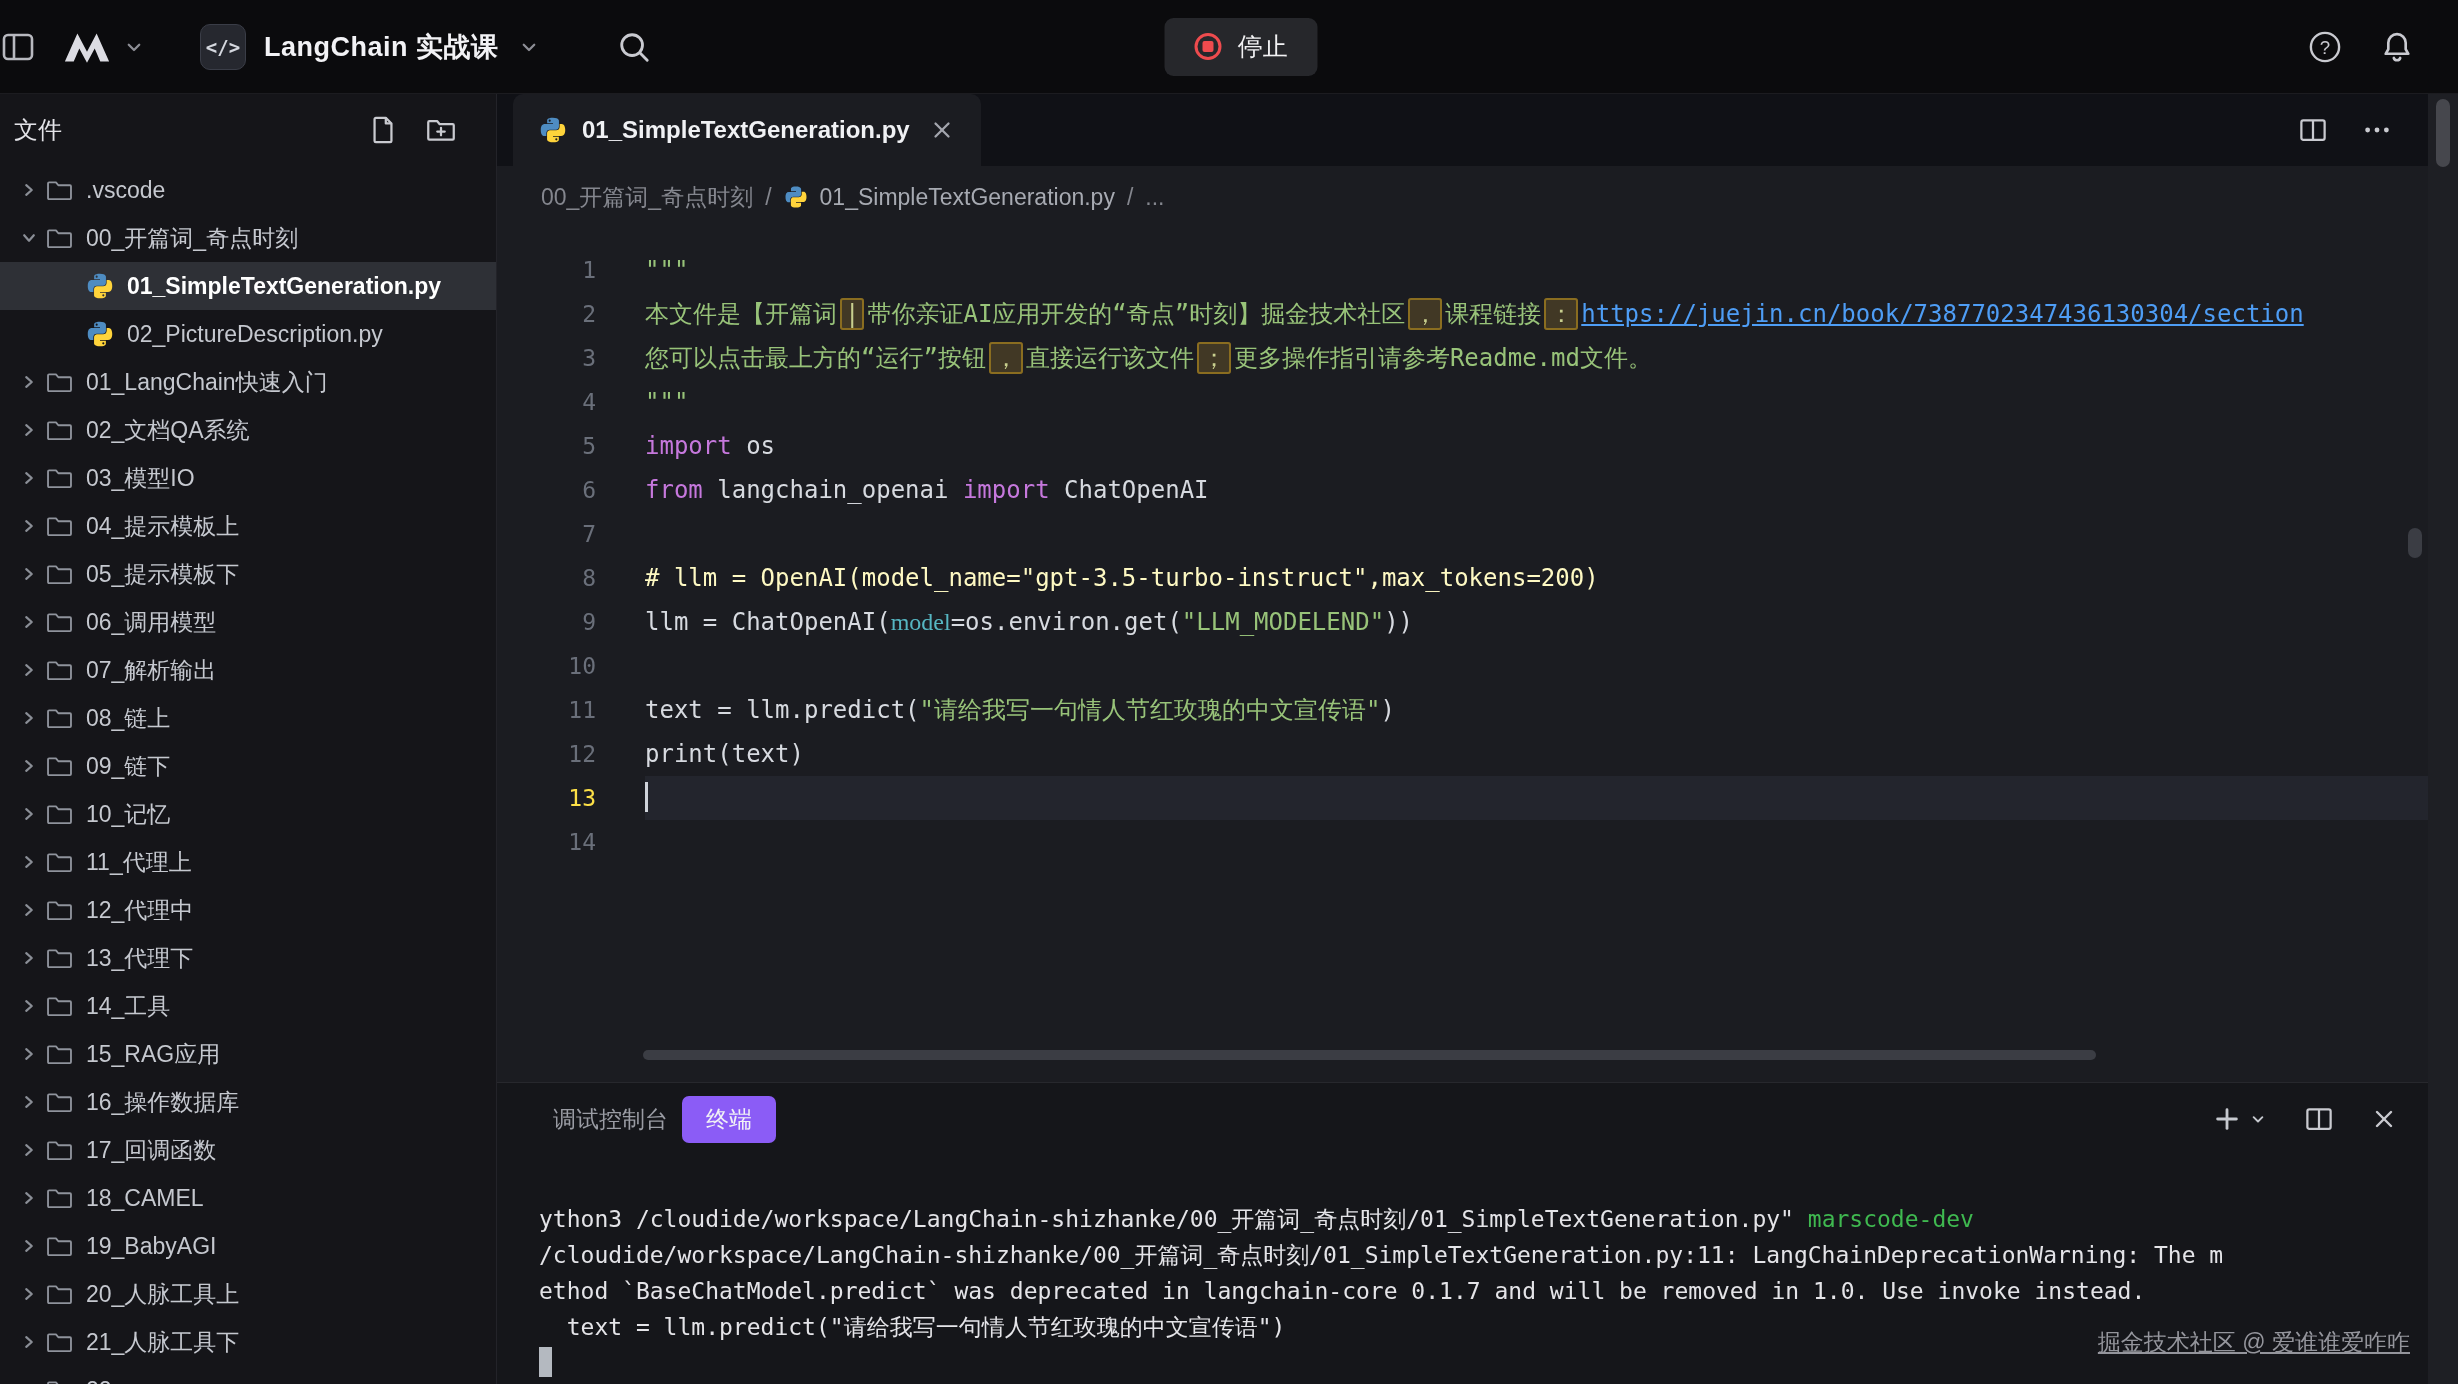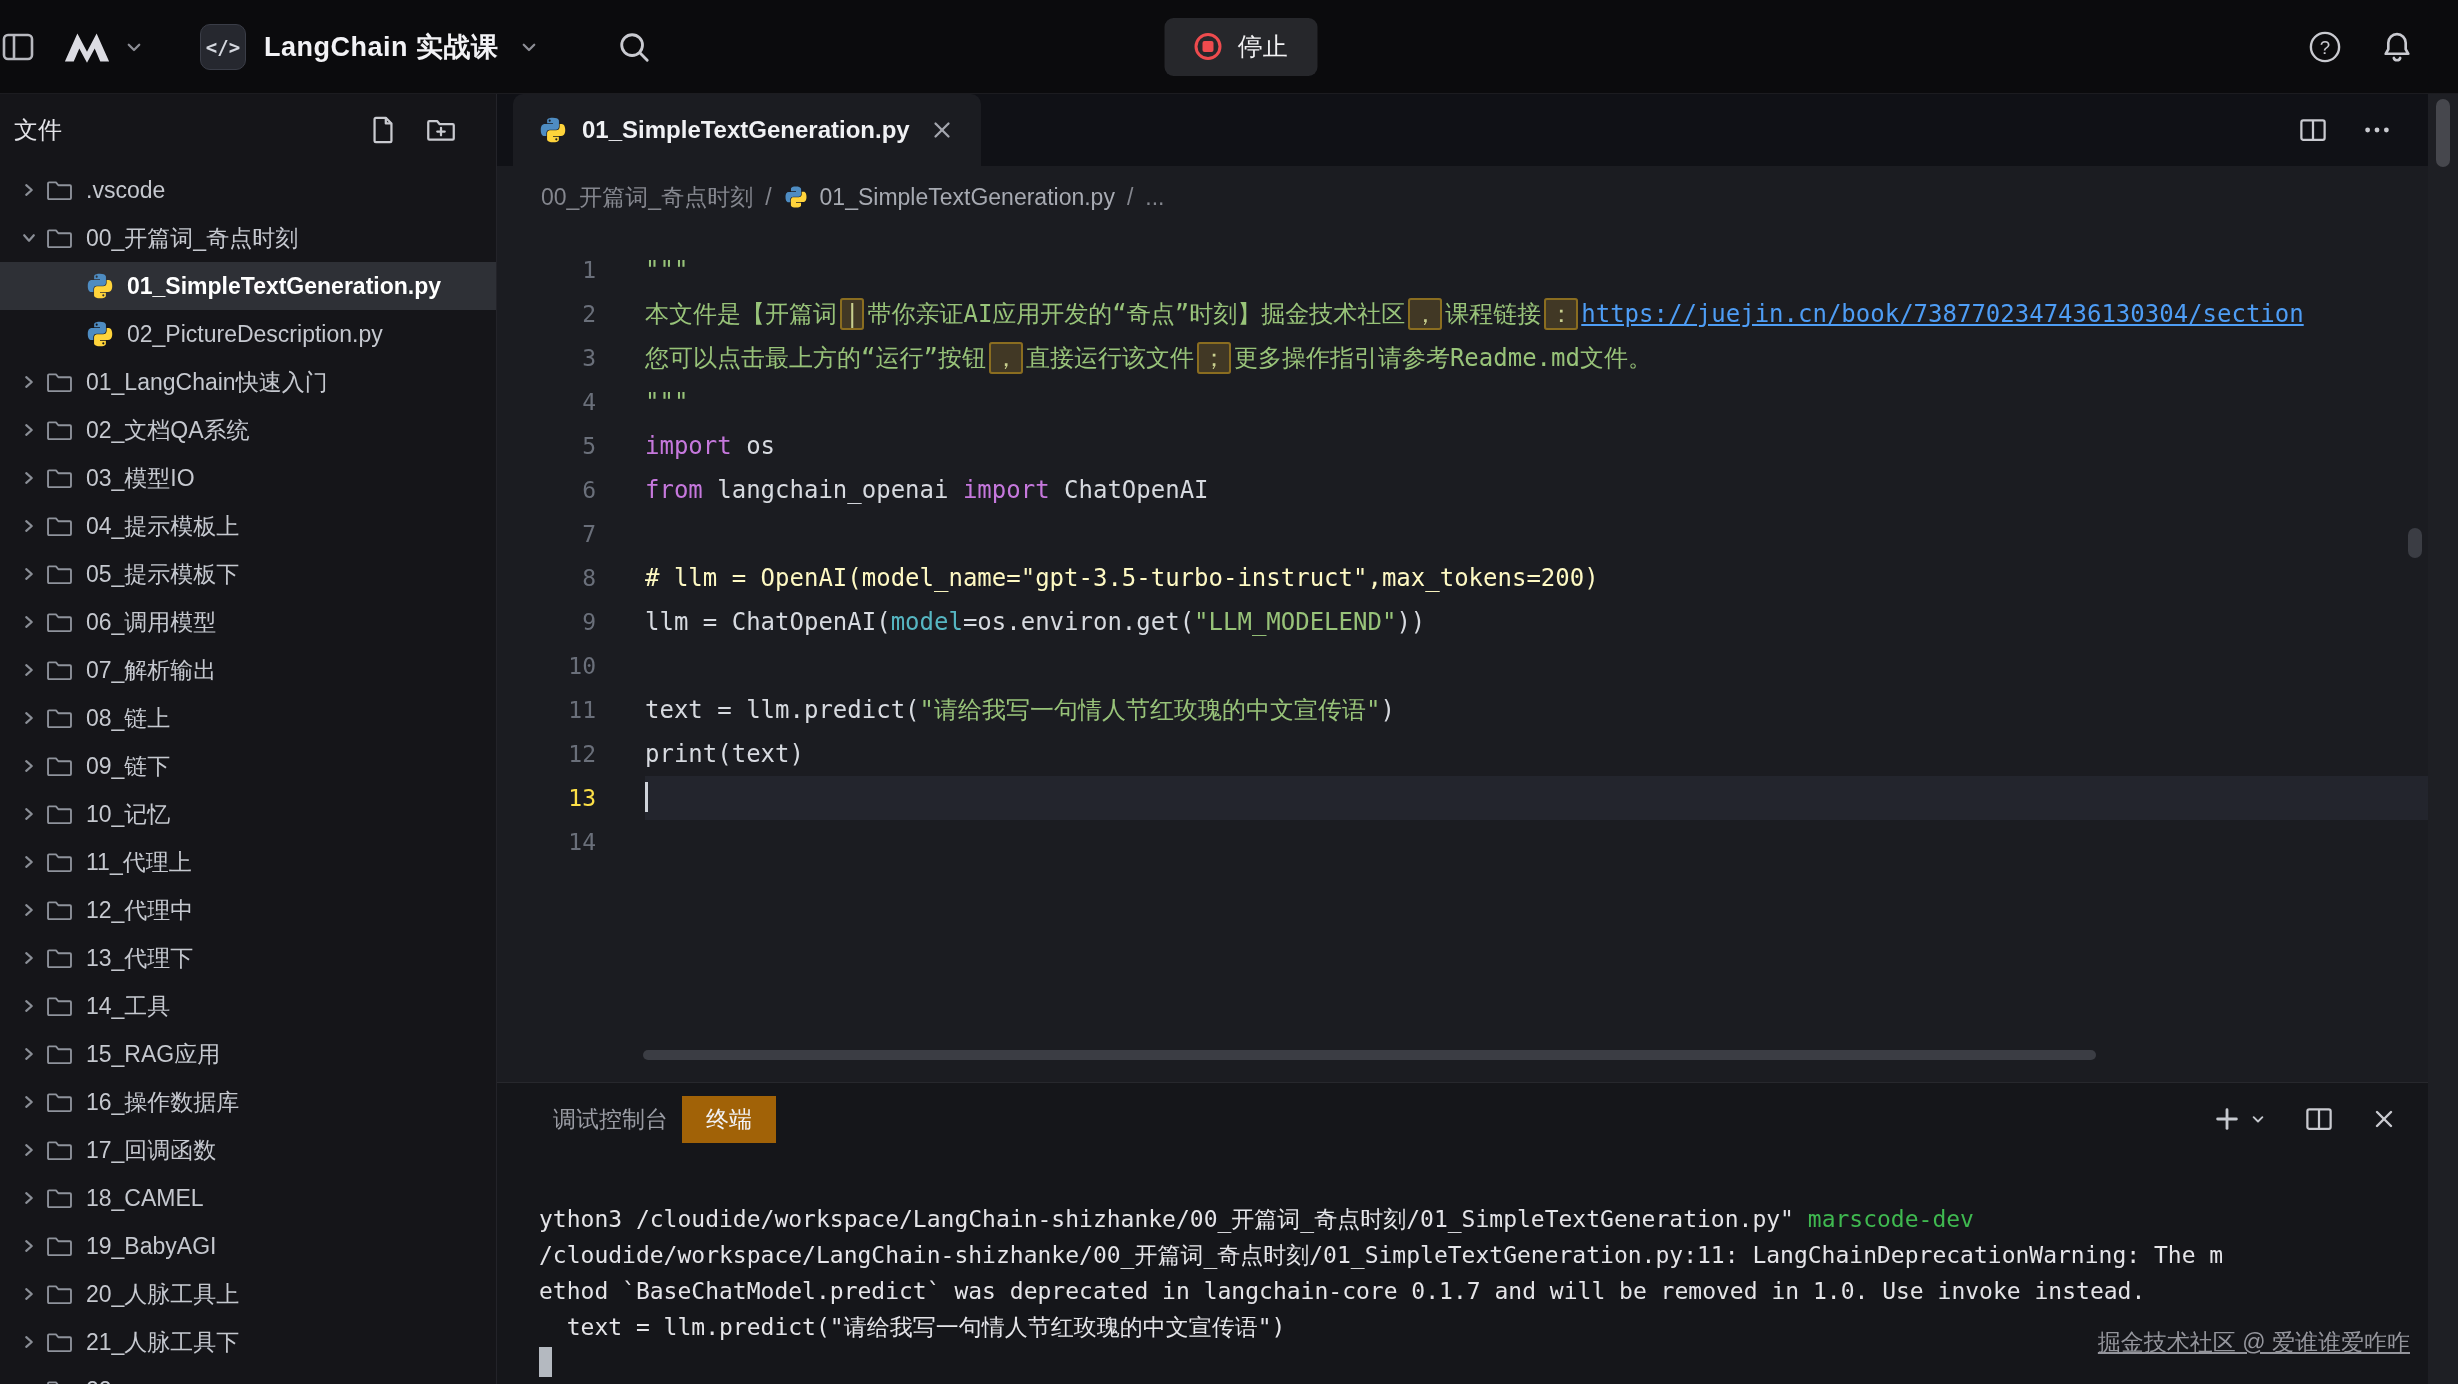--- a/index.html
+++ b/index.html
@@ -71,37 +71,37 @@
   .gutter .ln{height:44px;line-height:44px;}
   .gutter .ln.active{color:#fde047;}
   .code{flex:1;min-width:0;padding-top:20px;padding-left:49px;overflow:hidden;
         font-family:"DejaVu Sans Mono",monospace;font-size:24px;color:#d7dae0;}
   .code-line{height:44px;line-height:44px;white-space:pre;}
   .code-line.active{background:#23252d;}
   .tok-str{color:#98c379;}
   .tok-kw{color:#c678dd;}
   .tok-com{color:#fef9c3;}
   .tok-def{color:#d7dae0;}
-  .tok-param{color:#56b6c2;}
+  .tok-param{color:#56b6c2;font-family:Liberation Serif, serif;}
   .tok-link{color:#4e9df5;text-decoration:underline;cursor:pointer;}
   .tok-box{color:#c8cf8e;background:rgba(154,122,47,.30);border:2px solid #8a6d20;
            border-radius:3px;padding:0 3px;margin:0 3px;}
   .caret{display:inline-block;width:3px;height:30px;background:#cfd3da;vertical-align:-6px;}
   .hscroll-thumb{position:absolute;left:146px;bottom:22px;width:1453px;height:10px;
                  border-radius:5px;background:#3b3d44;cursor:pointer;}
   .vscroll-thumb{position:absolute;right:6px;top:300px;width:14px;height:30px;
                  border-radius:7px;background:#3b3d44;cursor:pointer;}
 
   
   .panel{height:302px;flex:0 0 auto;background:#15161a;border-top:1px solid #27282d;
          display:flex;flex-direction:column;position:relative;}
   .panel-header{height:72px;flex:0 0 auto;display:flex;align-items:center;padding:0 30px 0 42px;}
   .panel-tabs{display:flex;align-items:center;}
   .panel-tab{font-size:23px;color:#9a9ca4;padding:10px 14px;cursor:pointer;}
-  .panel-tab.active{background:#a16207;color:#f1f2f5;border-radius:0;padding:8px 24px;}
+  .panel-tab.active{background:#8b5cf6;color:#f1f2f5;border-radius:7px;padding:8px 24px;}
   .panel-actions{margin-left:auto;display:flex;align-items:center;gap:36px;color:#c6c9cf;}
   .plus-group{display:inline-flex;align-items:center;gap:6px;cursor:pointer;color:#c6c9cf;}
   .terminal{flex:1;min-height:0;overflow:hidden;padding:46px 0 0 42px;
             font-family:"DejaVu Sans Mono",monospace;font-size:23px;color:#e4e4e8;}
   .term-line{height:36px;line-height:36px;white-space:pre;}
   .t-def{color:#e4e4e8;}
   .t-green{color:#3fb950;}
   .term-cursor{display:inline-block;width:13px;height:30px;background:#b4b9c0;vertical-align:-6px;}
   .watermark{position:absolute;right:18px;bottom:26px;font-size:23px;color:#94959c;
              font-family:"Liberation Sans",sans-serif;white-space:nowrap;text-decoration:underline;}

